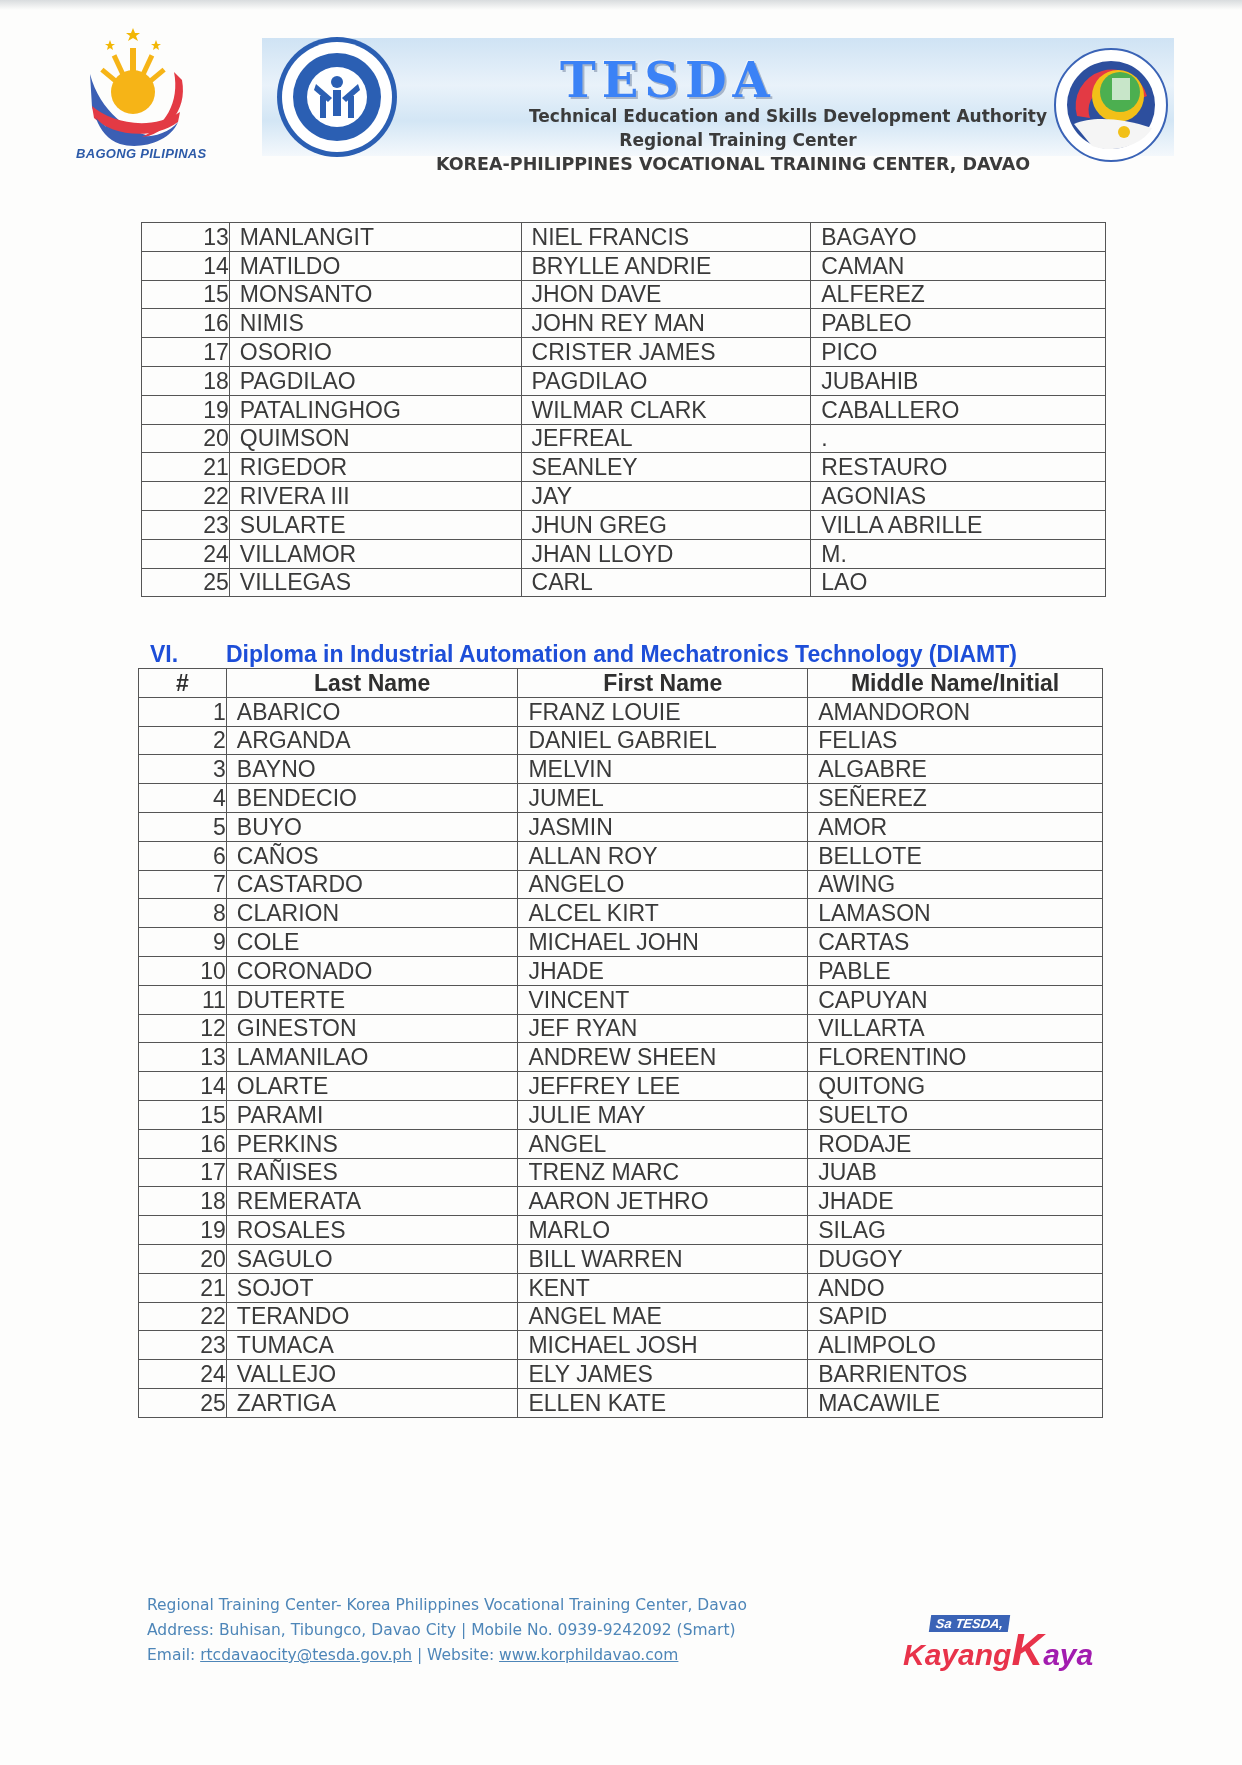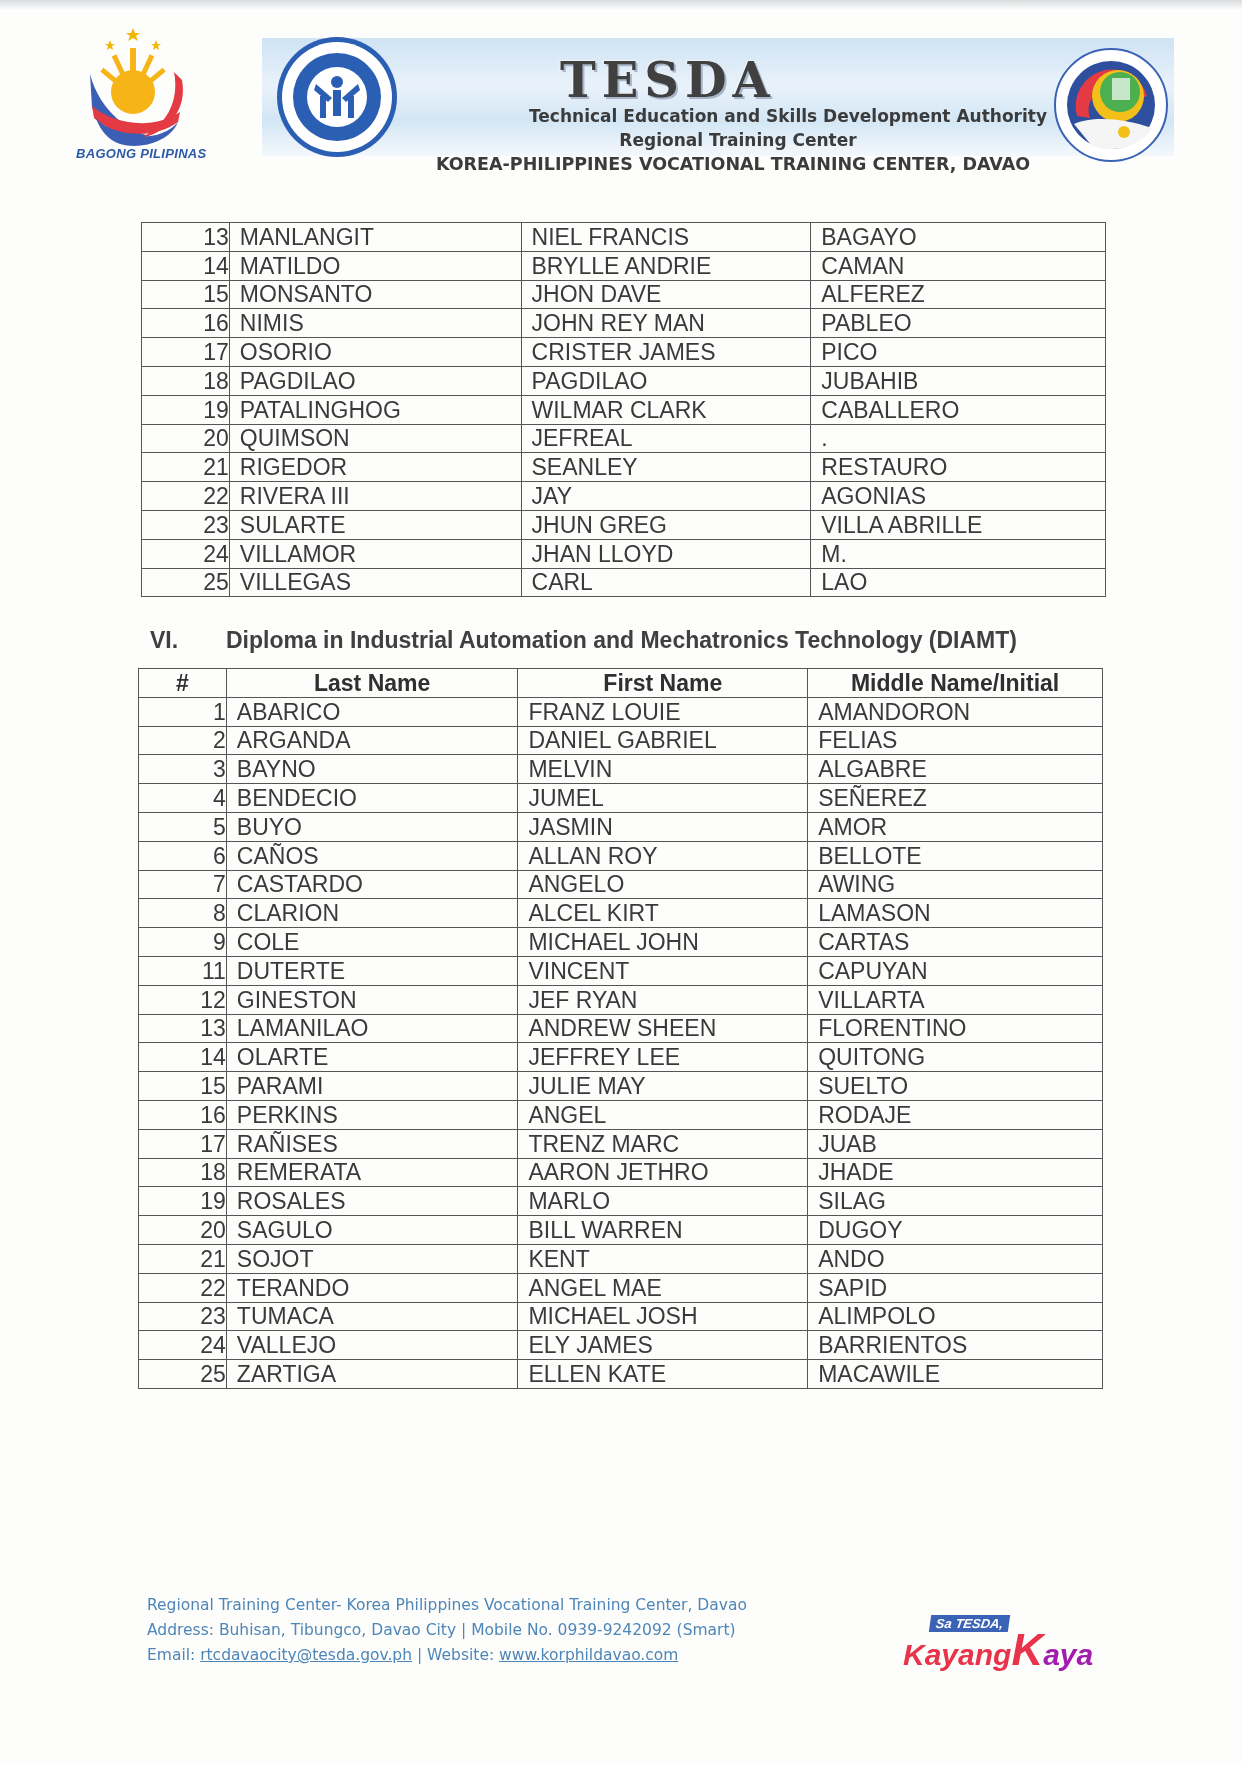--- a/index.html
+++ b/index.html
@@ -11,38 +11,38 @@
   .page { position: absolute; left: 0; top: 0; width: 1242px; height: 1765px; background: #fdfdfc; }
   .topshade { position: absolute; left: 0; top: 0; width: 1242px; height: 10px; background: linear-gradient(#d9dcde, #fdfdfc); }
 
   
   .bp-logo { position: absolute; left: 70px; top: 22px; width: 170px; height: 140px; }
   .bp-text { position: absolute; left: 76px; top: 146px; font-size: 13px; font-weight: bold; font-style: italic; color: #2c5aa8; letter-spacing: 0.3px; }
   .banner { position: absolute; left: 262px; top: 38px; width: 912px; height: 118px;
     background: linear-gradient(180deg, #cfe3f4 0%, #e9f2fa 40%, #d3e6f5 70%, #f4f8fc 100%); }
   .tesda-seal { position: absolute; left: 274px; top: 34px; width: 126px; height: 126px; }
   .kp-seal { position: absolute; left: 1052px; top: 46px; width: 118px; height: 118px; }
-  .tesda-word { position: absolute; left: 560px; top: 52px; font-family: "DejaVu Serif", serif; font-weight: bold; font-size: 48px; letter-spacing: 6px; color: #404040;
+  .tesda-word { position: absolute; left: 560px; top: 52px; font-family: "DejaVu Serif", serif; font-weight: bold; font-size: 48px; letter-spacing: 6px; color: #3b82f6;
     text-shadow: 2px 2px 0 #a8b6c9, -1px -1px 0 #eef3f8; }
   .hdr-line { position: absolute; left: 262px; width: 912px; text-align: center; font-family: "DejaVu Sans", sans-serif; font-weight: bold; color: #3b3b3b; }
   .hdr1 { top: 106px; font-size: 17px; padding-left: 140px; box-sizing: border-box; }
   .hdr2 { top: 130px; font-size: 17px; padding-left: 40px; box-sizing: border-box; }
   .hdr3 { top: 154px; font-size: 17.5px; padding-left: 30px; box-sizing: border-box; }
   .hdr4 { top: 178px; font-size: 16px; font-weight: normal; padding-left: 30px; box-sizing: border-box; }
 
   
   table.roster { position: absolute; border-collapse: collapse; font-family: "Liberation Sans", sans-serif; font-size: 23px; color: #3a3a3a; }
   table.roster td, table.roster th { border: 1.6px solid #555; padding: 0 10px; height: 27.8px; line-height: 27px; white-space: nowrap; vertical-align: bottom; }
   table.roster td.num { text-align: right; padding: 0; }
   table.roster th { font-weight: bold; text-align: center; color: #2f2f2f; }
   .t1 { left: 141px; top: 222px; width: 965px; }
   .t2 { left: 138px; top: 668px; width: 965px; }
   .c0 { width: 88px; } .c1 { width: 292px; } .c2 { width: 290px; } .c3 { width: 295px; }
 
-  .section-title { position: absolute; left: 150px; top: 627px; font-size: 23px; font-weight: bold; color: #404040; white-space: nowrap; }
+  .section-title { position: absolute; left: 150px; top: 641px; font-size: 23px; font-weight: bold; color: #1d4ed8; white-space: nowrap; }
   .section-num { display: inline-block; width: 76px; }
 
   
   .footer { position: absolute; left: 147px; top: 1593px; font-family: "DejaVu Sans", sans-serif; font-size: 15.5px; color: #4e86b8; line-height: 25px; }
   .footer a { color: #4e86b8; text-decoration: underline; }
   .kk-logo { position: absolute; left: 900px; top: 1615px; width: 250px; height: 55px; }
   .kk-badge { position: absolute; left: 30px; top: 0; background: #3a63b6; color: #fff; font-weight: bold; font-style: italic; font-size: 13px; padding: 1px 6px; transform: skewX(-8deg); }
   .kk-word { position: absolute; left: 3px; top: 10px; font-weight: bold; font-style: italic; font-size: 30px; white-space: nowrap; }
   .kk-red { color: #e8334a; }
   .kk-big { color: #e8334a; font-size: 44px; }
@@ -263,20 +263,26 @@
           <td>ALCEL KIRT</td>
           <td>LAMASON</td>
         </tr>
         <tr>
           <td class="num">9</td>
           <td>COLE</td>
           <td>MICHAEL JOHN</td>
           <td>CARTAS</td>
         </tr>
         <tr>
+          <td class="num">10</td>
+          <td>CORONADO</td>
+          <td>JHADE</td>
+          <td>PABLE</td>
+        </tr>
+        <tr>
           <td class="num">11</td>
           <td>DUTERTE</td>
           <td>VINCENT</td>
           <td>CAPUYAN</td>
         </tr>
         <tr>
           <td class="num">12</td>
           <td>GINESTON</td>
           <td>JEF RYAN</td>
           <td>VILLARTA</td>

